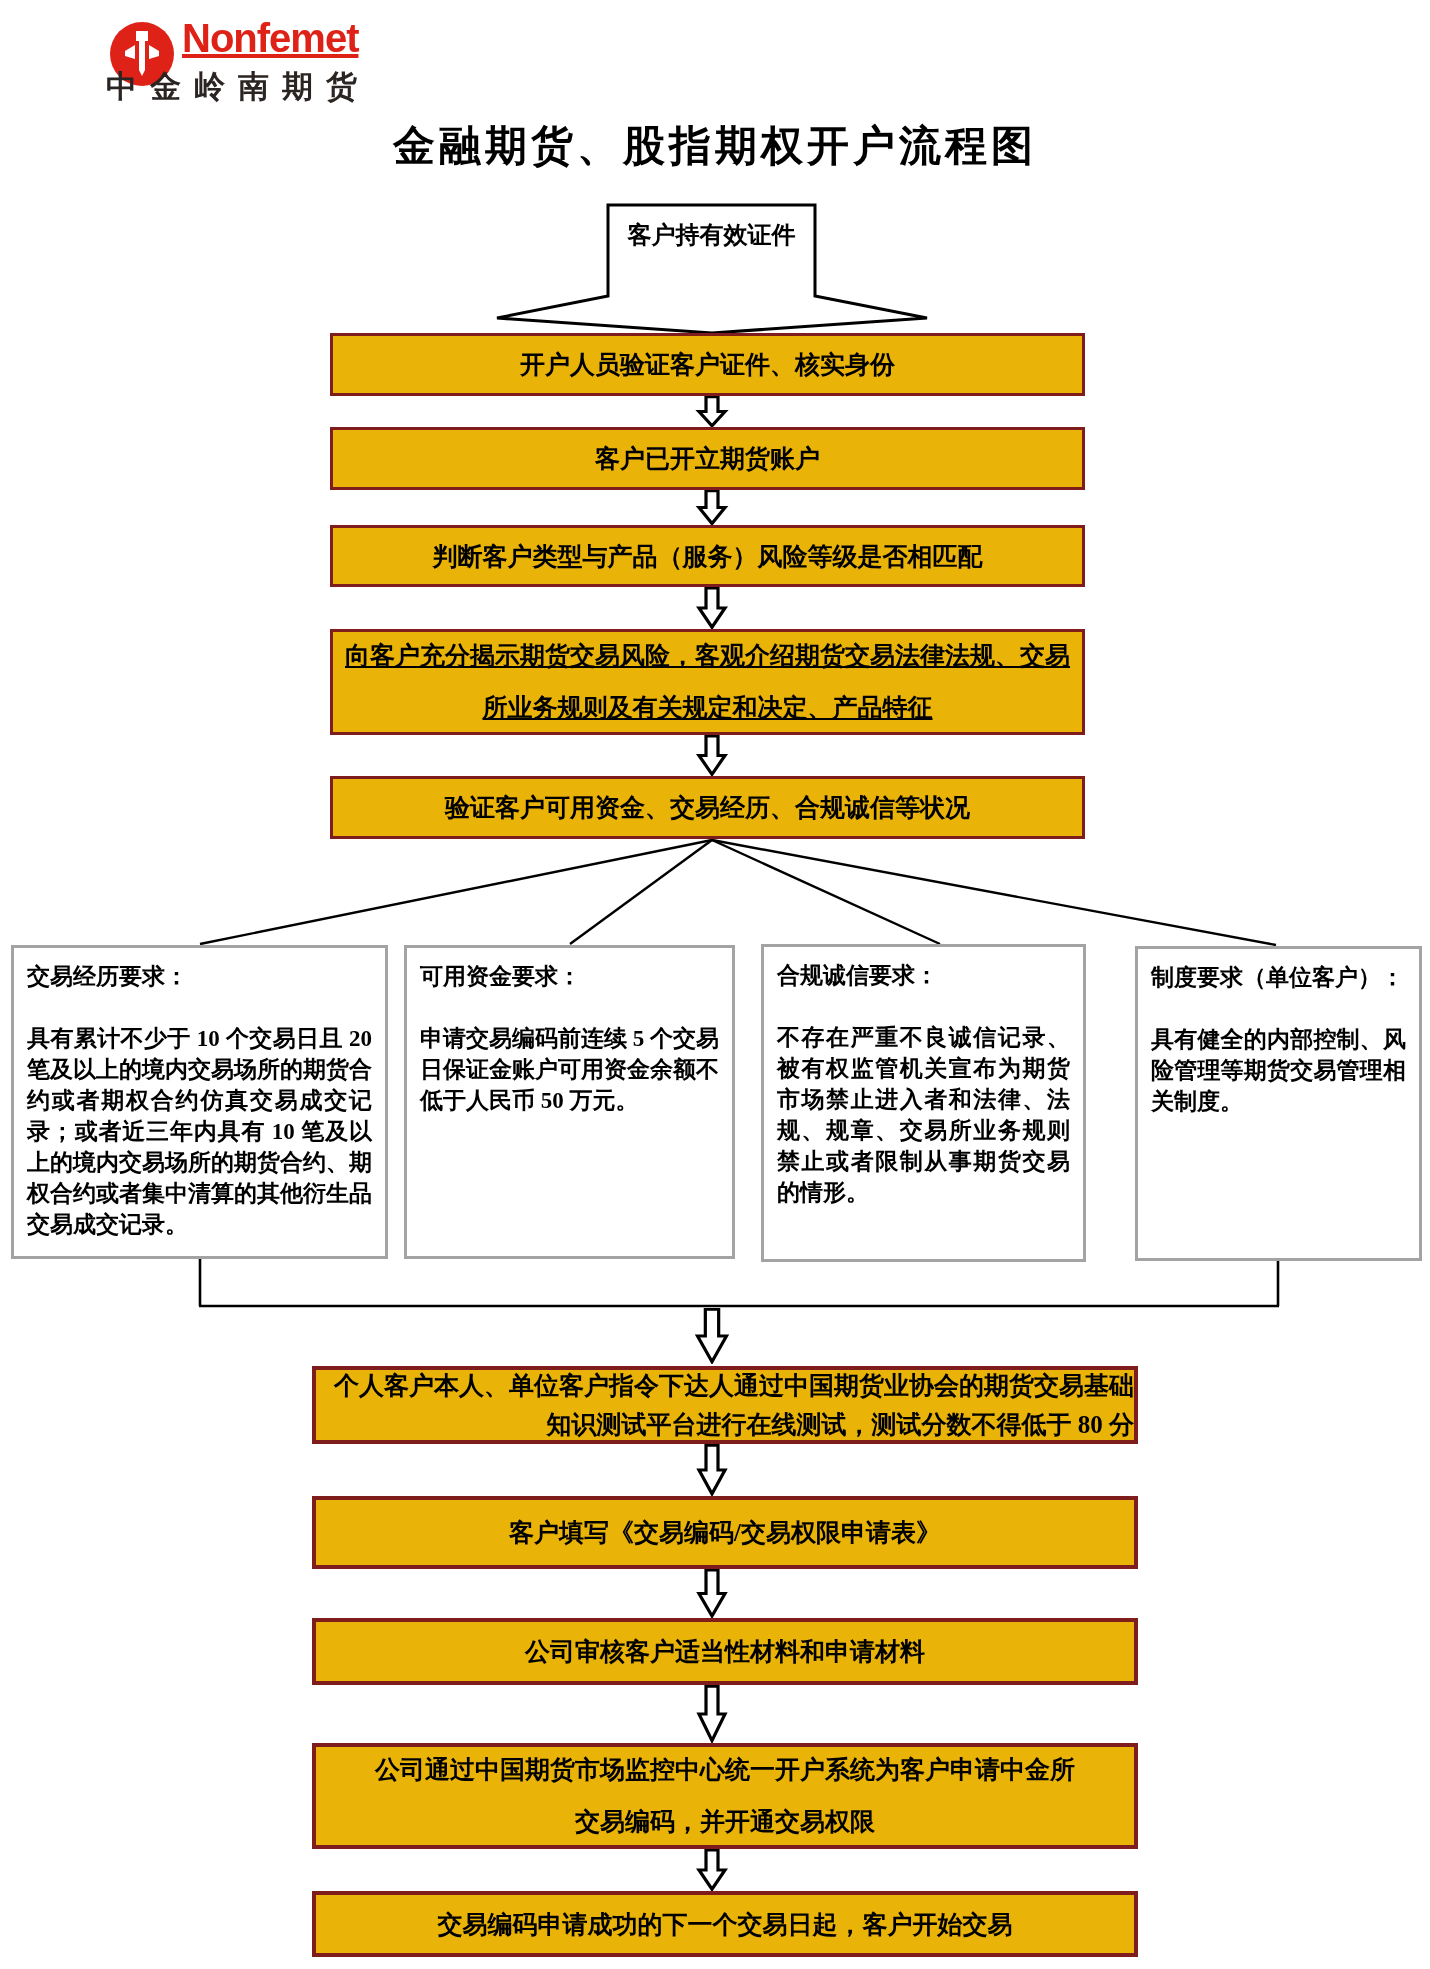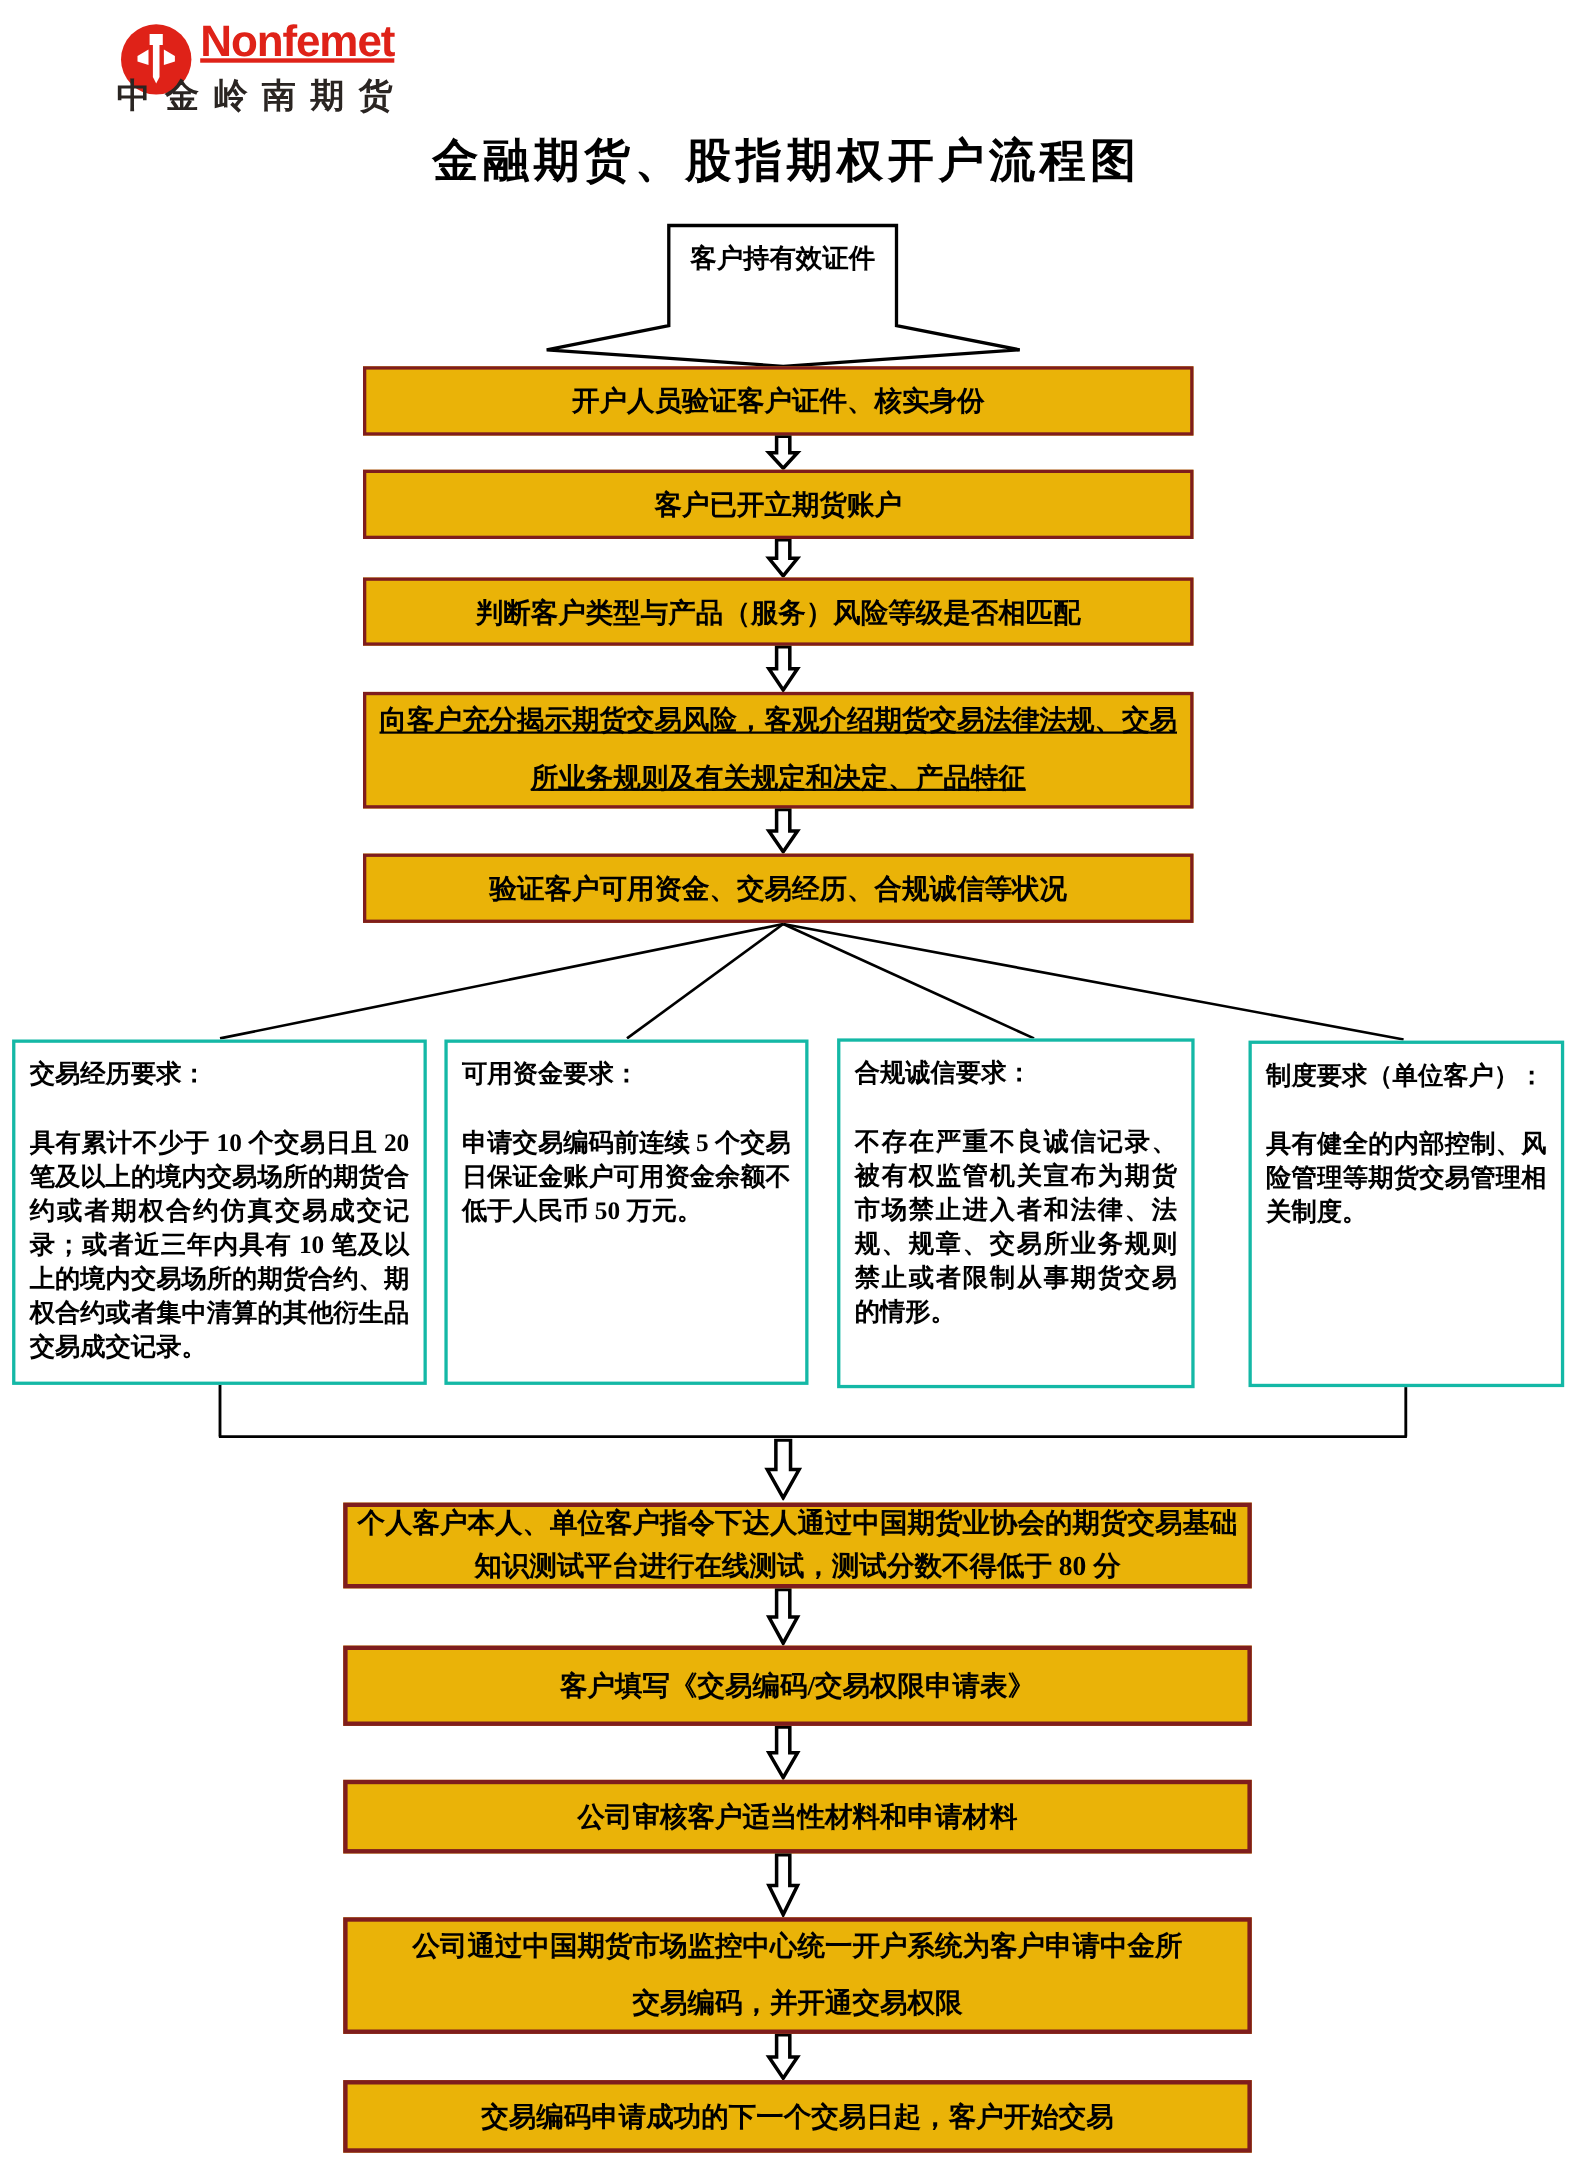--- a/index.html
+++ b/index.html
@@ -25,30 +25,30 @@
   }
   
   .fbox{
     position:absolute;box-sizing:border-box;border:3px solid #7f1d1d;background:#eab308;
     display:flex;flex-direction:column;align-items:center;justify-content:center;
     text-align:center;font-weight:700;
   }
   .fbox.wide{left:330px;width:755px;font-size:25px;}
   .fbox.lower{left:312px;width:826px;border-width:4px;font-size:25px;}
   .two-line{line-height:52px;}
-  .two-line.tight{line-height:39px;}
+  .two-line.tight{line-height:39px;align-items:flex-end;}
   
   #start-label{
     position:absolute;left:608px;top:205px;width:207px;height:60px;
     display:flex;align-items:center;justify-content:center;
     font-size:24px;font-weight:700;text-align:right;
   }
   
   .req{
-    position:absolute;box-sizing:border-box;border:3px solid #14b8a6;background:#fff;
+    position:absolute;box-sizing:border-box;border:3px solid #a3a3a3;background:#fff;
     padding:13px 13px 10px 13px;font-weight:700;font-size:23px;line-height:31px;
   }
   .req .heading{text-align:left;}
   .req .body{margin-top:31px;text-align:justify;text-align-last:left;}
   
   #lines{position:absolute;left:0;top:0;width:1430px;height:1969px;pointer-events:none;}
   .arrow{position:absolute;}
   .arrow svg{display:block;width:100%;height:100%;}
 </style>
 </head>

